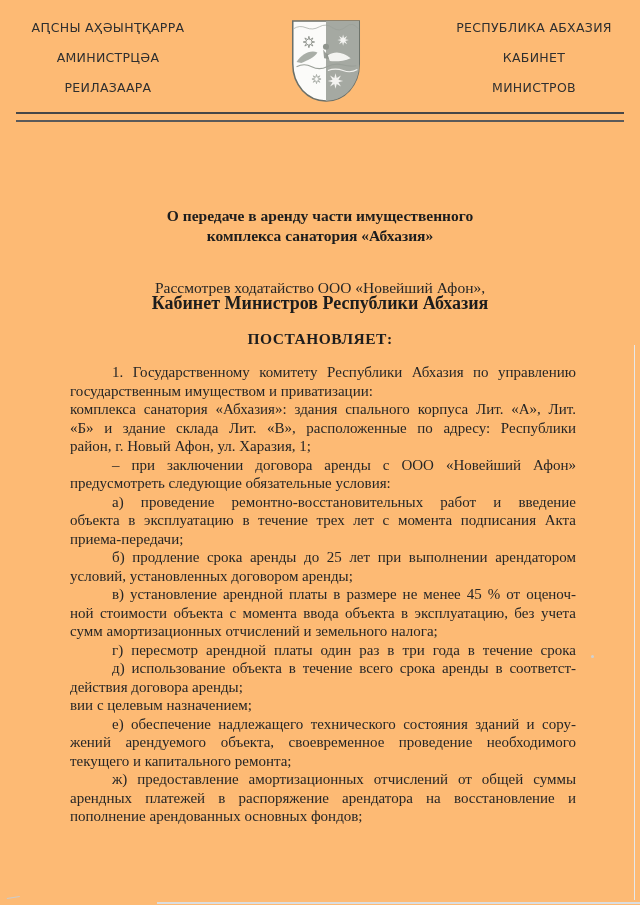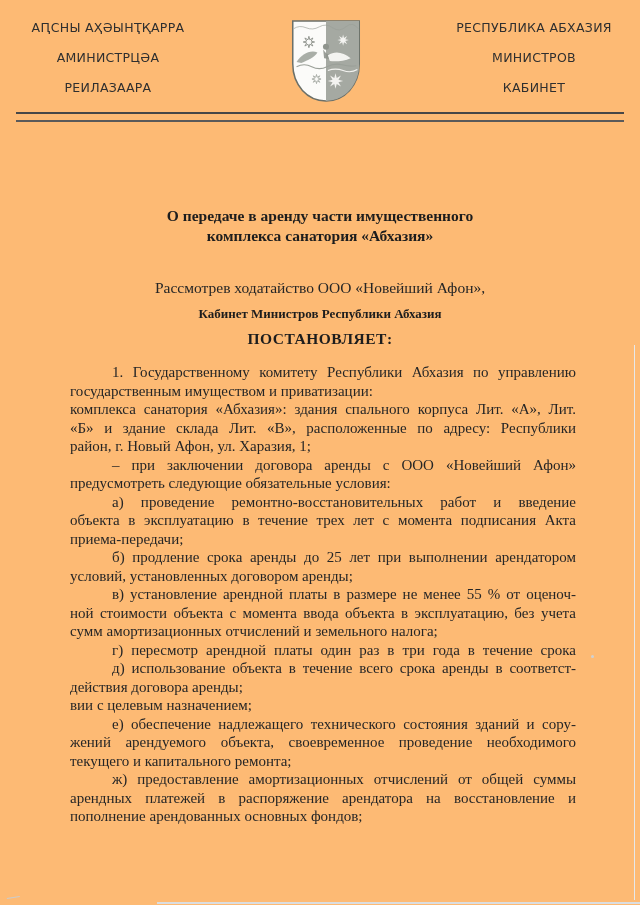--- a/index.html
+++ b/index.html
@@ -24,21 +24,21 @@
   .emblem{position:absolute;left:288px;top:15px;width:76px;height:92px;}
   .rule{
     position:absolute;left:16px;width:608px;top:112px;height:6px;
     border-top:2px solid #474747;border-bottom:2px solid #5a5a5a;
   }
   
   .centered{position:absolute;left:0;width:100%;text-align:center;}
   .doc-title{top:170px;font-size:17px;font-weight:bold;letter-spacing:1px;color:#1d1d1d;}
   .doc-subject{top:206px;font-size:15.5px;font-weight:bold;line-height:20px;color:#1d1d1d;}
   .doc-preamble{top:258px;font-size:15.5px;margin-top:21px;}
-  .doc-authority{top:306px;font-size:13px;font-weight:bold;color:#1d1d1d;}
+  .doc-authority{top:293px;font-size:18px;font-weight:bold;color:#1d1d1d;}
   .doc-resolves{top:330px;font-size:15.5px;font-weight:bold;letter-spacing:.5px;color:#1d1d1d;}
   
   .doc-body{
     position:absolute;left:70px;top:363px;width:506px;
     font-size:15px;line-height:18.5px;color:#262626;
     overflow:hidden;
   }
   .line{text-align:justify;text-align-last:justify;white-space:normal;}
   .line.first{text-indent:42px;}
   .line.last{text-align-last:left;}
@@ -85,22 +85,22 @@
       <path d="M42,57 Q50,54 58,57 T73,56" fill="none" stroke="#f3f3f0" stroke-width="1.2" clip-path="url(#shieldClip)"></path>
 
       <polygon points="0,-6 0.96,-2.31 4.24,-4.24 2.31,-0.96 6,0 2.31,0.96 4.24,4.24 0.96,2.31 0,6 -0.96,2.31 -4.24,4.24 -2.31,0.96 -6,0 -2.31,-0.96 -4.24,-4.24 -0.96,-2.31" transform="translate(30,66) scale(0.8)" fill="none" stroke="#9aa099" stroke-width="1"></polygon>
 
       <polygon points="0,-6 0.96,-2.31 4.24,-4.24 2.31,-0.96 6,0 2.31,0.96 4.24,4.24 0.96,2.31 0,6 -0.96,2.31 -4.24,4.24 -2.31,0.96 -6,0 -2.31,-0.96 -4.24,-4.24 -0.96,-2.31" transform="translate(50,68) scale(1.35)" fill="#f3f3f0"></polygon>
     </svg>
   </div>
 
   <div class="letterhead-col col-right">
     <div class="hline">РЕСПУБЛИКА АБХАЗИЯ</div>
+    <div class="hline">КАБИНЕТ</div>
     <div class="hline">МИНИСТРОВ</div>
-    <div class="hline">КАБИНЕТ</div>
   </div>
 
   <div class="rule"></div>
 
 
   <div class="centered doc-subject">
     <div>О передаче в аренду части имущественного</div>
     <div>комплекса санатория «Абхазия»</div>
   </div>
 
@@ -116,21 +116,21 @@
       <div class="line">комплекса санатория «Абхазия»: здания спального корпуса Лит. «А», Лит.</div>
       <div class="line">«Б» и здание склада Лит. «В», расположенные по адресу: Республики</div>
       <div class="line last">район, г. Новый Афон, ул. Харазия, 1;</div>
       <div class="line first">– при заключении договора аренды с ООО «Новейший Афон»</div>
       <div class="line last">предусмотреть следующие обязательные условия:</div>
       <div class="line first">а) проведение ремонтно-восстановительных работ и введение</div>
       <div class="line">объекта в эксплуатацию в течение трех лет с момента подписания Акта</div>
       <div class="line last">приема-передачи;</div>
       <div class="line first">б) продление срока аренды до 25 лет при выполнении арендатором</div>
       <div class="line last">условий, установленных договором аренды;</div>
-      <div class="line first">в) установление арендной платы в размере не менее 55 % от оценоч-</div>
+      <div class="line first">в) установление арендной платы в размере не менее 45 % от оценоч-</div>
       <div class="line">ной стоимости объекта с момента ввода объекта в эксплуатацию, без учета</div>
       <div class="line last">сумм амортизационных отчислений и земельного налога;</div>
       <div class="line first">г) пересмотр арендной платы один раз в три года в течение срока</div>
       <div class="line first">д) использование объекта в течение всего срока аренды в соответст-</div>
       <div class="line last">действия договора аренды;</div>
       <div class="line last">вии с целевым назначением;</div>
       <div class="line first">е) обеспечение надлежащего технического состояния зданий и сору-</div>
       <div class="line">жений арендуемого объекта, своевременное проведение необходимого</div>
       <div class="line last">текущего и капитального ремонта;</div>
       <div class="line first">ж) предоставление амортизационных отчислений от общей суммы</div>

